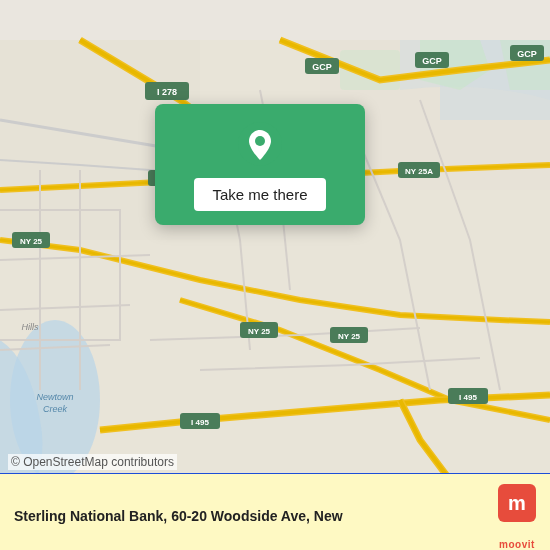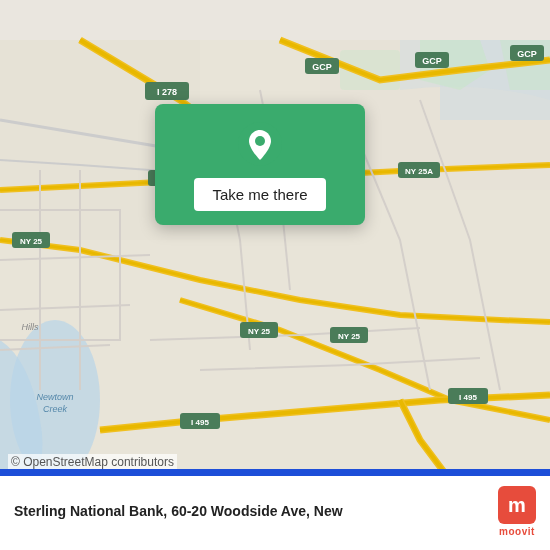--- a/index.html
+++ b/index.html
@@ -68,26 +68,26 @@
       cursor: pointer;
       white-space: nowrap;
     }
 
     
     .info-bar {
       position: absolute;
       bottom: 0;
       left: 0;
       width: 100%;
-      background: #ffffff;
-      padding: 10px 14px 13px 14px;
+      background: #fef9c3;
+      padding: 10px 14px 0 14px;
       display: flex;
       align-items: center;
       justify-content: space-between;
-      border-top: 7px solid #1d4ed8;
+      border-top: 1px solid #1d4ed8;
       z-index: 20;
     }
 
     .info-text {
       font-size: 13px;
       color: #222;
       flex: 1;
       line-height: 1.4;
     }
 
@@ -105,21 +105,21 @@
 
     .moovit-icon {
       width: 38px;
       height: 38px;
     }
 
     .moovit-text {
       font-size: 10px;
       color: #e74c3c;
       font-weight: bold;
-      margin-top: 2px;
+      margin-top: 17px;
       letter-spacing: 0.5px;
     }
 
     
     .attribution {
       position: absolute;
       bottom: 80px;
       left: 8px;
       font-size: 12px;
       color: #555;

